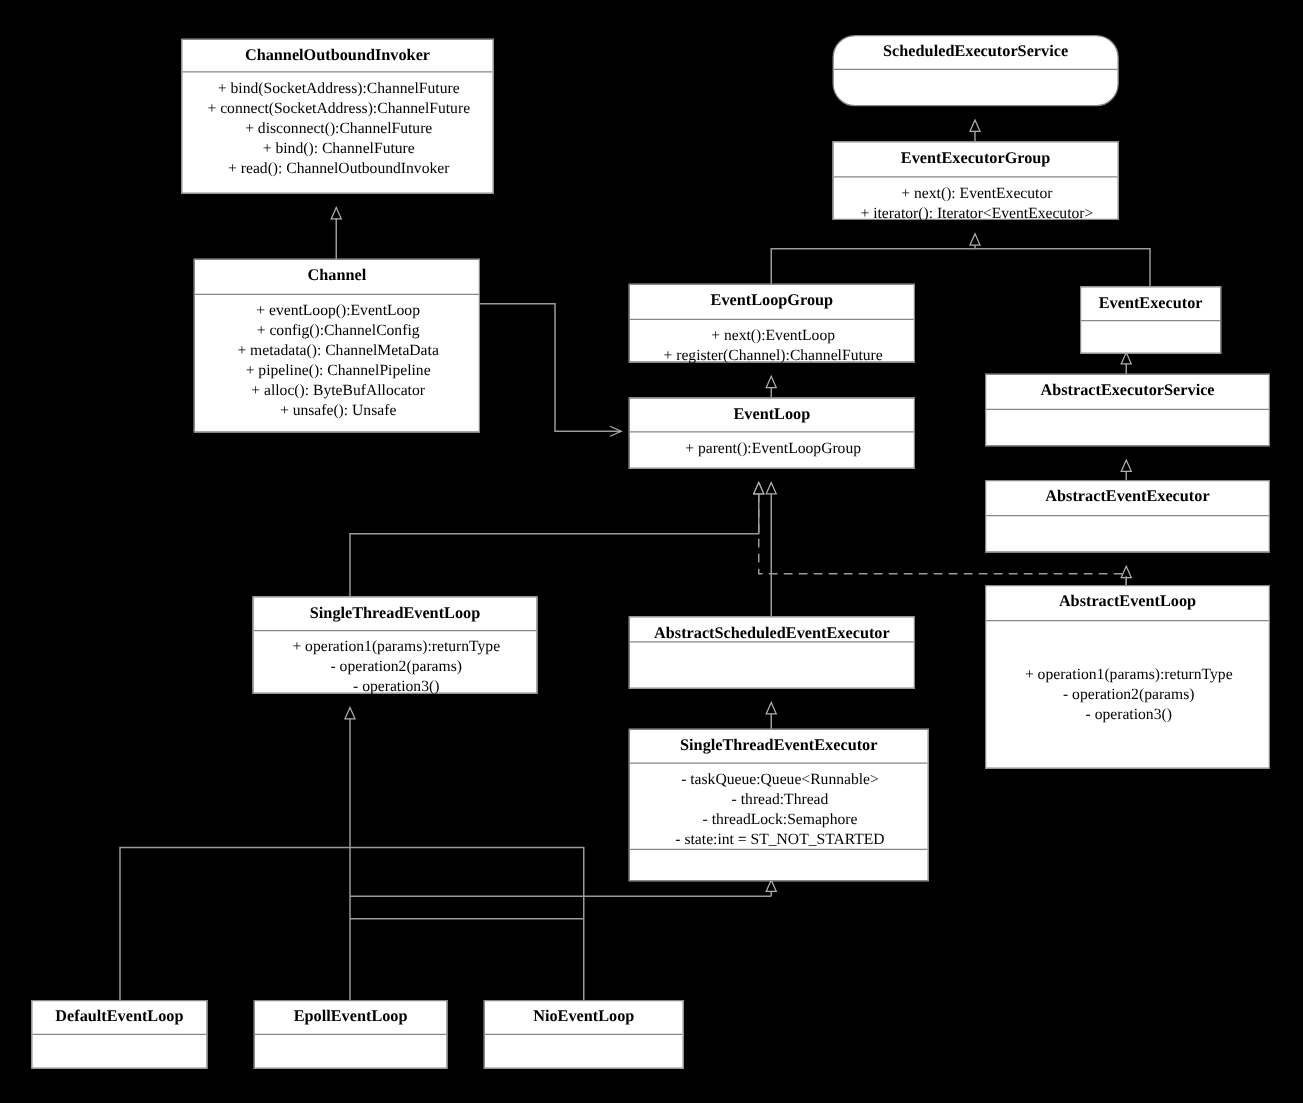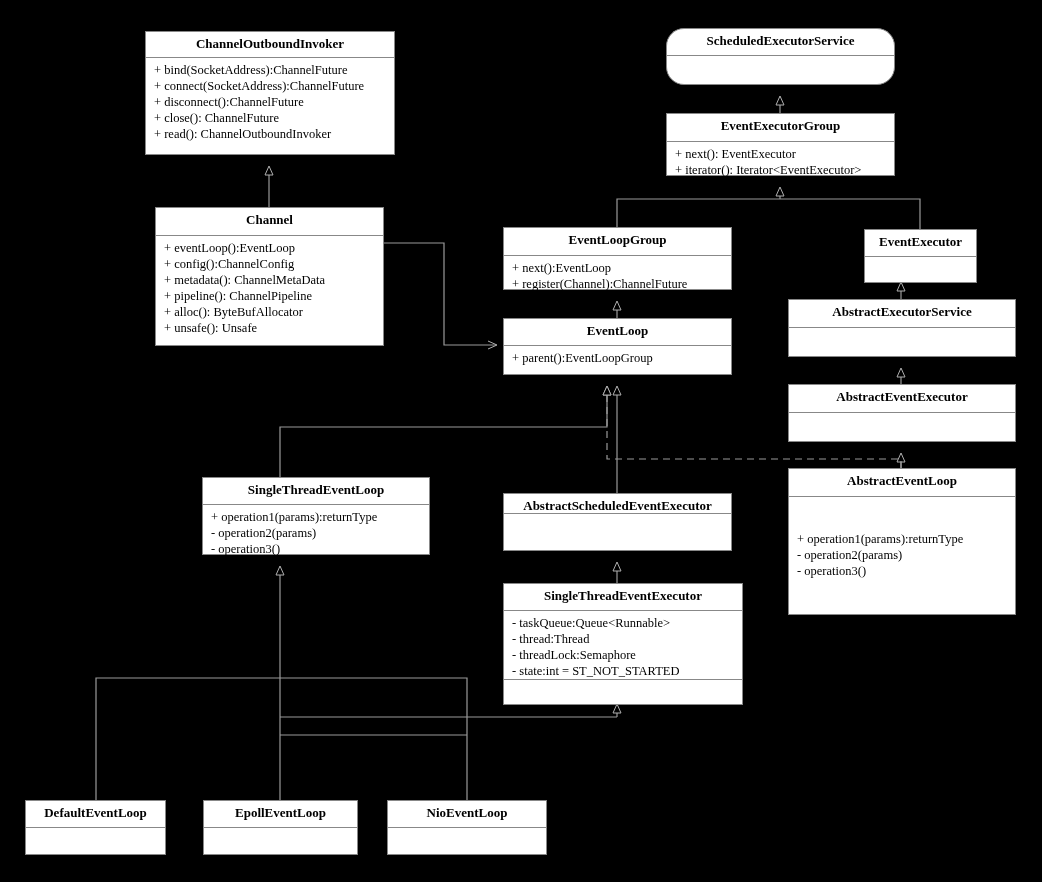--- a/index.html
+++ b/index.html
@@ -33,20 +33,21 @@
   }
   .uml-compartment {
     box-sizing: border-box;
     padding: 4px 6px 4px 8px;
     font-size: 12.5px;
     color: #000000;
     line-height: 16px;
   }
   .uml-compartment div {
     white-space: nowrap;
+    text-align: center;
   }
   .uml-empty {
     box-sizing: border-box;
   }
   svg.edges {
     position: absolute;
     left: 0;
     top: 0;
     width: 1042px;
     height: 882px;
@@ -104,21 +105,21 @@
       <path d="M280,678 L280,567" marker-end="url(#hollowArrow)"></path>
     </g>
   </svg>
 
   <div class="umlbox" style="left:145px; top:31px; width:250px; height:124px;">
     <div class="uml-title" style="height:26px;">ChannelOutboundInvoker</div>
     <div class="uml-compartment">
       <div>+ bind(SocketAddress):ChannelFuture</div>
       <div>+ connect(SocketAddress):ChannelFuture</div>
       <div>+ disconnect():ChannelFuture</div>
-      <div>+ close(): ChannelFuture</div>
+      <div>+ bind(): ChannelFuture</div>
       <div>+ read(): ChannelOutboundInvoker</div>
     </div>
   </div>
 
   <div class="umlbox" style="left:666px; top:28px; width:229px; height:57px;border-radius:18px;">
     <div class="uml-title" style="height:27px;">ScheduledExecutorService</div>
     <div class="uml-empty" style="height:29px;"></div>
   </div>
 
   <div class="umlbox" style="left:666px; top:113px; width:229px; height:63px;">

